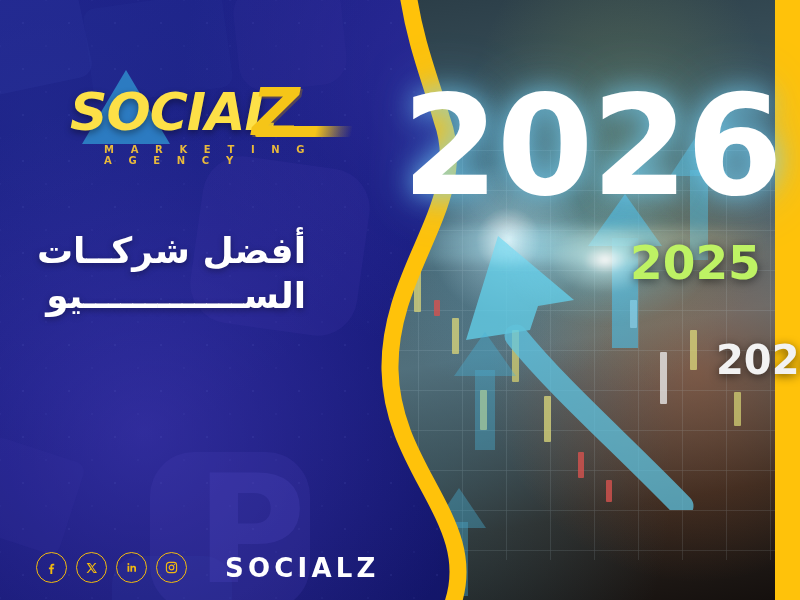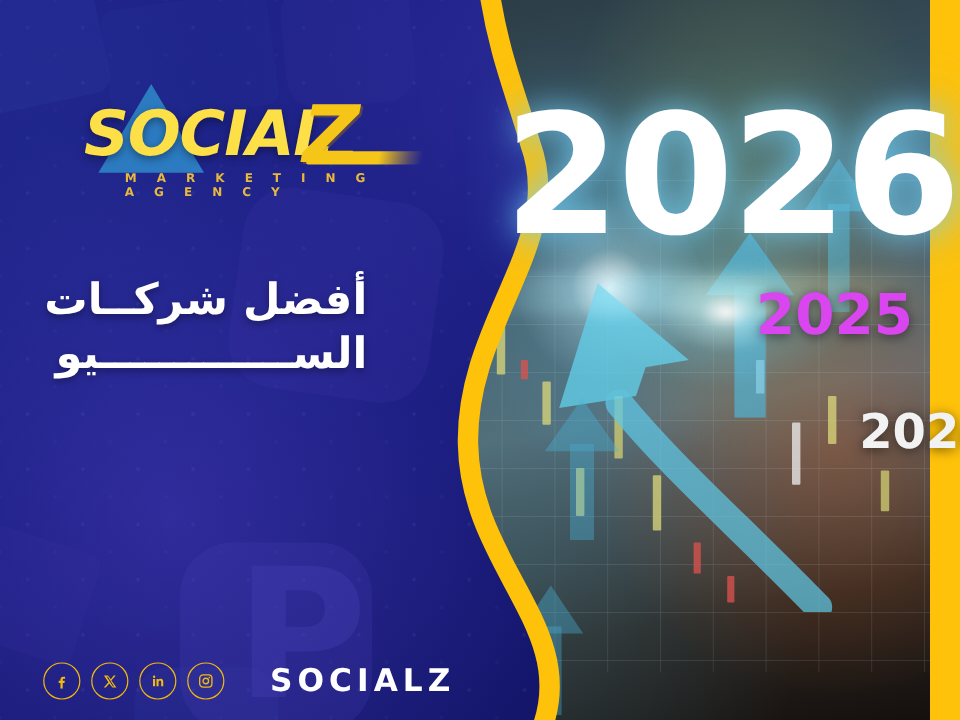--- a/index.html
+++ b/index.html
@@ -78,28 +78,28 @@
     background:linear-gradient(90deg, rgba(255,255,255,0) 0%, rgba(180,240,255,.42) 40%, rgba(255,230,170,.34) 62%, rgba(255,255,255,0) 100%);
     filter:blur(6px);
   }
   .yellow-curve{position:absolute;left:0;top:0;width:470px;height:600px;}
 
   
   .gold-bar{position:absolute;right:0;top:0;width:25px;height:600px;background:#FFC20A;}
 
   
   .yr-2026{
-    position:absolute;left:420px;top:77px;
+    position:absolute;left:402px;top:77px;
     font-size:139px;line-height:1;font-weight:800;color:#ffffff;
     letter-spacing:-2px;
     text-shadow:0 0 26px rgba(120,215,255,.75), 0 0 56px rgba(90,190,245,.45);
   }
   .yr-2025{
     position:absolute;left:630px;top:239px;
-    font-size:47px;line-height:1;font-weight:800;color:#d946ef;
+    font-size:47px;line-height:1;font-weight:800;color:#bef264;
     text-shadow:0 2px 10px rgba(0,0,0,.55);
   }
   .yr-2024{
     position:absolute;left:716px;top:340px;
     font-size:40px;line-height:1;font-weight:800;color:#f2f2f2;
     text-shadow:0 2px 10px rgba(0,0,0,.55);
   }
 
   
   .logo{position:absolute;left:60px;top:68px;width:260px;height:96px;}

